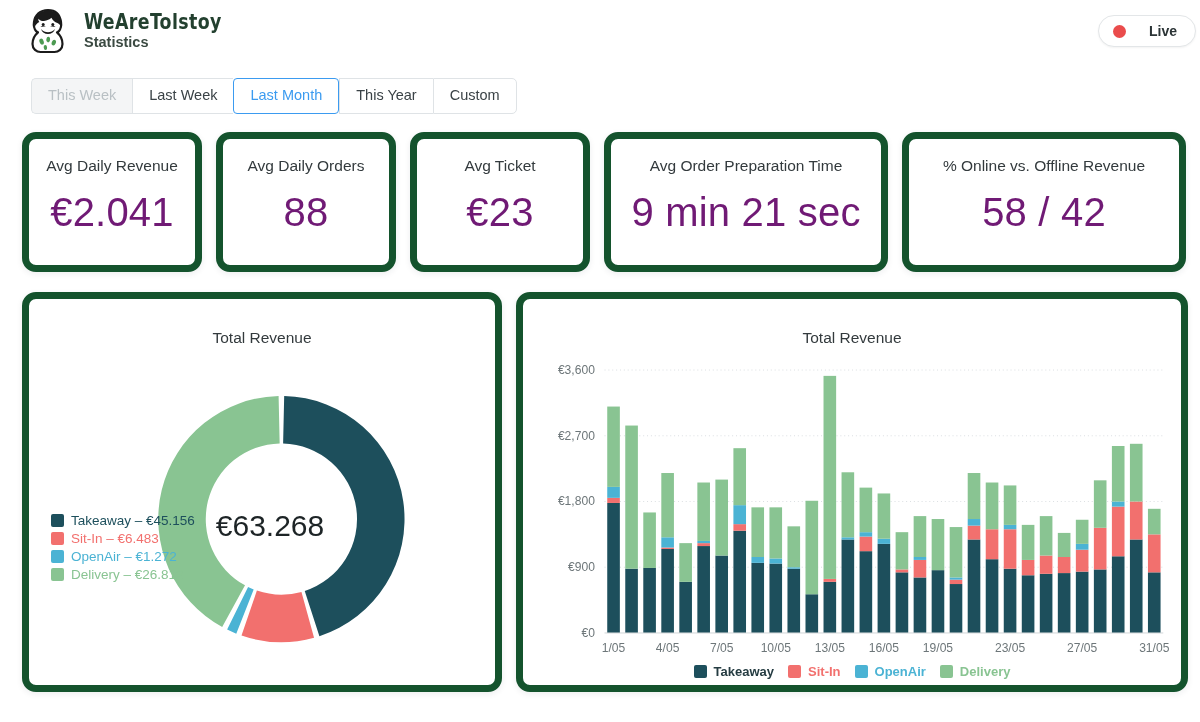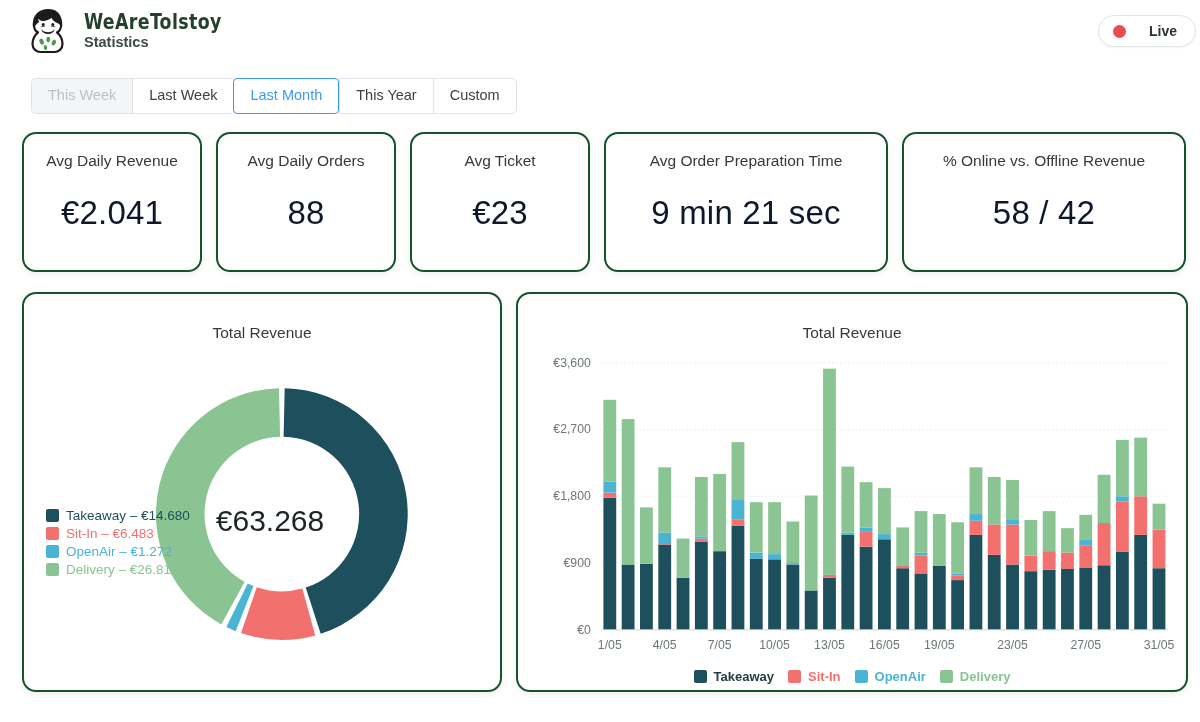--- a/index.html
+++ b/index.html
@@ -83,35 +83,35 @@
 
   
   .kpi-row {
     display: flex;
     gap: 14px;
     margin: 18px 12px 0 22px;
     padding: 0 0 4px 0;
   }
   .card {
     background: #fff;
-    border: 2px solid #14532d;
+    border: 7px solid #14532d;
     border-radius: 14px;
     box-shadow: 0 2px 6px rgba(25,35,45,0.08);
   }
   .kpi {
     height: 140px;
     display: flex; flex-direction: column;
     align-items: center;
     padding: 18px 10px 14px;
   }
   .kpi-label { font-size: 15.5px; color: #333a3d; line-height: 1.2; }
   .kpi-value {
     flex: 1 1 auto;
     display: flex; align-items: center; justify-content: center;
-    font-size: 33px; font-weight: normal; color: #0f172a;
+    font-size: 40px; font-weight: normal; color: #701a75;
     letter-spacing: 0.2px;
   }
   .kpi-1, .kpi-2, .kpi-3 { flex: 0 0 180px; }
   .kpi-4 { flex: 0 0 284px; }
   .kpi-5 { flex: 0 0 284px; }
 
   
   .charts-row {
     display: flex;
     gap: 14px;
@@ -234,21 +234,21 @@
           <path d="M 283.6954874417364 290.44841414270655 A 127 127 0 0 1 208.85764209632907 288.15118137632373 L 224.73146522451708 241.79363895553743 A 78 78 0 0 0 270.69486630279874 243.20453781993 Z" fill="#f2706e"></path>
           <path d="M 203.44957866794638 286.16115382733994 A 127 127 0 0 1 194.0481602506449 282.0104891168461 L 215.635877949215 238.02219016625196 A 78 78 0 0 0 221.40997744960487 240.57141731127962 Z" fill="#4bb3d4"></path>
           <path d="M 188.93390230033012 279.354980632814 A 127 127 0 0 1 247.11870863625668 41.03268861601731 L 248.23038798132302 90.02007647282953 A 78 78 0 0 0 212.49483763327362 236.39124794771251 Z" fill="#89c492"></path>
         </svg>
       <div class="donut-center">
         <span>€63.268</span>
       </div>
       <div class="donut-legend" id="donut-legend">
           <div class="legend-row">
             <span class="legend-sw" style="background: rgb(29, 79, 92);"></span>
-            <span style="color: rgb(29, 79, 92);">Takeaway – €14.680</span>
+            <span style="color: rgb(29, 79, 92);">Takeaway – €45.156</span>
           </div>
           <div class="legend-row">
             <span class="legend-sw" style="background: rgb(242, 112, 110);"></span>
             <span style="color: rgb(242, 112, 110);">Sit-In – €6.483</span>
           </div>
           <div class="legend-row">
             <span class="legend-sw" style="background: rgb(75, 179, 212);"></span>
             <span style="color: rgb(75, 179, 212);">OpenAir – €1.272</span>
           </div>
           <div class="legend-row">

